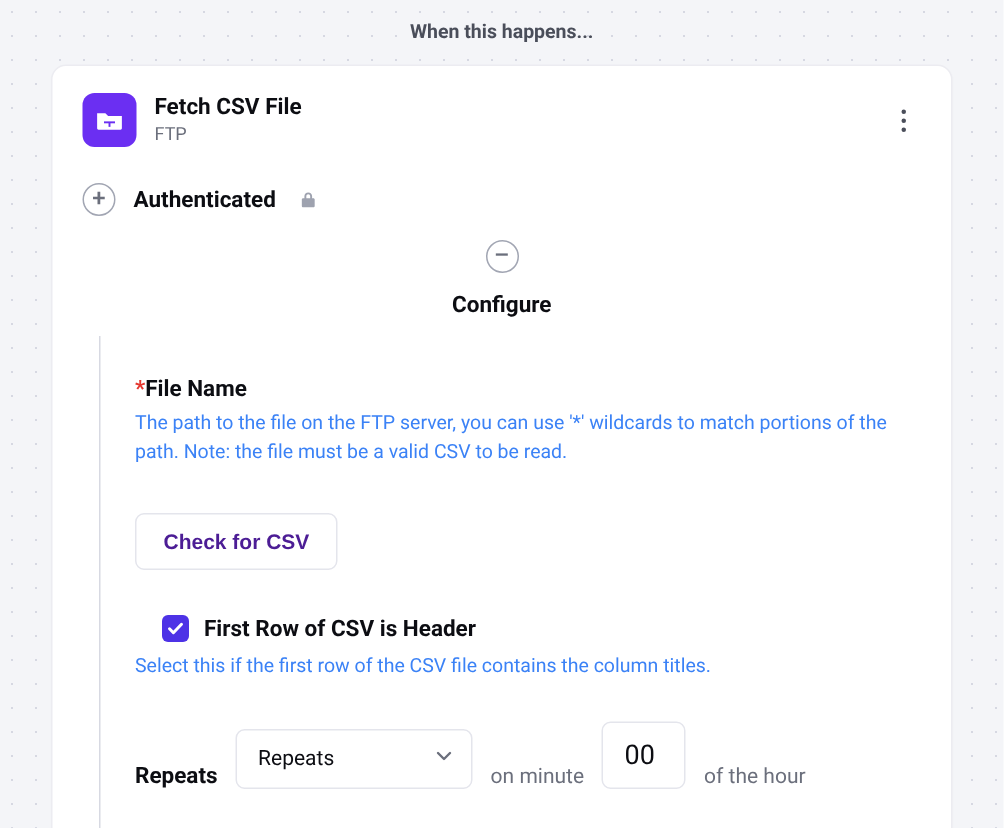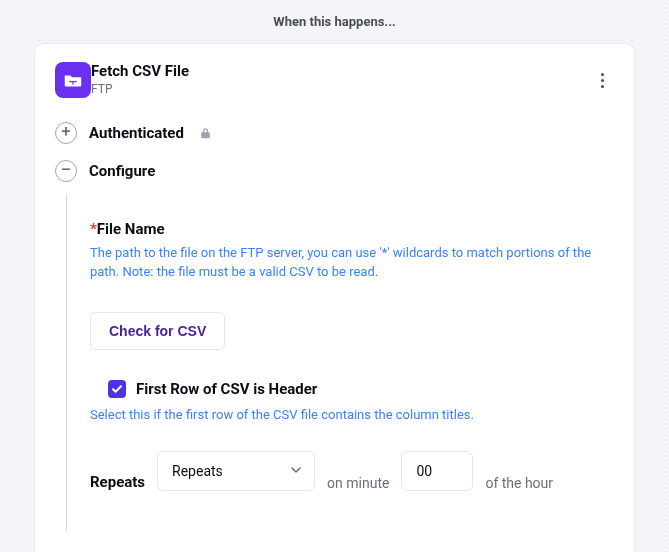--- a/index.html
+++ b/index.html
@@ -34,20 +34,21 @@
     border-radius: 10px;
     margin: 0 34px;
     padding: 18px 20px 0 20px;
     box-shadow: 0 1px 2px rgba(0,0,0,0.02);
     height: 520px;
     overflow: hidden;
   }
   .card-header {
     display: flex;
     align-items: center;
+    gap: 12px;
     padding-bottom: 10px;
   }
   .app-icon {
     width: 36px;
     height: 36px;
     border-radius: 8px;
     background: #6b2ff2;
     display: flex;
     align-items: center;
     justify-content: center;
@@ -214,23 +215,23 @@
     color: #6b6f7c;
   }
   .on-min {
     font-size: 14px;
     color: #6b6f7c;
   }
   .minute-input {
     border: 1px solid #e4e5ec;
     border-radius: 6px;
     padding: 11px 14px;
-    font-size: 14px;
-    color: #0c0d12;
-    width: 72px;
+    font-size: 18px;
+    color: #0c0d12;
+    width: 56px;
     text-align: left;
     font-family: inherit;
     outline: none;
   }
   .of-hour {
     font-size: 14px;
     color: #6b6f7c;
   }
 </style>
 </head>
@@ -266,21 +267,21 @@
   <div class="section-row">
     <div class="step-icon plus"></div>
     <div class="step-label">Authenticated</div>
     <span class="lock-icon">
       <svg width="11" height="12" viewBox="0 0 12 14" fill="currentColor">
         <path d="M3 6 V4.5 C3 2.8 4.3 1.5 6 1.5 C7.7 1.5 9 2.8 9 4.5 V6 H10 C10.55 6 11 6.45 11 7 V12 C11 12.55 10.55 13 10 13 H2 C1.45 13 1 12.55 1 12 V7 C1 6.45 1.45 6 2 6 Z M4.5 6 H7.5 V4.5 C7.5 3.67 6.83 3 6 3 C5.17 3 4.5 3.67 4.5 4.5 Z"></path>
       </svg>
     </span>
   </div>
 
-  <div class="section-row" style="padding-top:4px;">
+  <div class="section-row" style="padding-top:4px;flex-direction:column;">
     <div class="step-icon minus"></div>
     <div class="step-label">Configure</div>
   </div>
 
   <div class="configure-body">
 
     <div class="field-block">
       <div class="field-label">
         <span class="req-star">*</span><span>File Name</span>
       </div>

